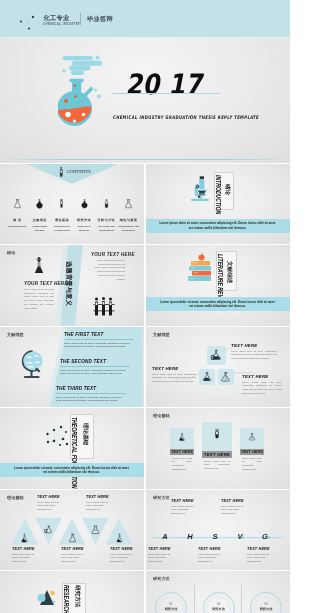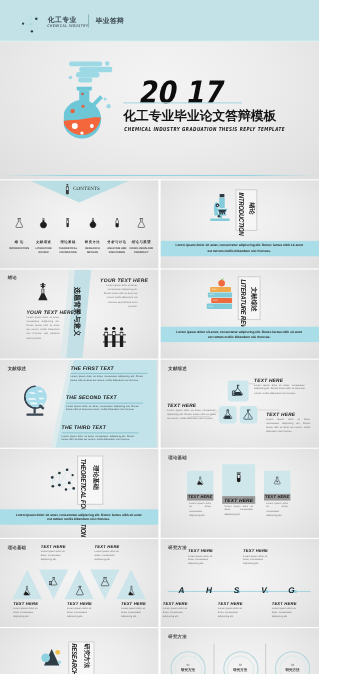--- a/index.html
+++ b/index.html
@@ -101,21 +101,20 @@
         <circle cx="68" cy="134" r="4.5" fill="#c95a42"></circle>
       </g>
       <g fill="#9cd9e5">
         <circle cx="150" cy="152" r="5.5"></circle>
         <circle cx="163" cy="178" r="8"></circle>
       </g>
     </svg>
 
     <div class="hero-year">20 17</div>
     <div class="hero-rule"></div>
-    <div class="hero-title">化工专业毕业论文答辩模板</div>
     <div class="hero-sub">CHEMICAL INDUSTRY GRADUATION THESIS REPLY TEMPLATE</div>
     <div class="hero-bottomline"></div>
   </div>
 
   <div class="slide sm" style="left:0;top:163.5px">
     <svg style="position:absolute;left:0;top:0;width:144px;height:22px" viewBox="0 0 144 22">
       <polygon points="27,0 118,0 72,20" fill="#b9dfe4"></polygon>
     </svg>
     <svg style="position:absolute;left:58.5px;top:3px;width:4.5px;height:10px" viewBox="0 0 12 26">
       <rect x="4" y="0" width="4" height="4" fill="#3b3b3b"></rect>

